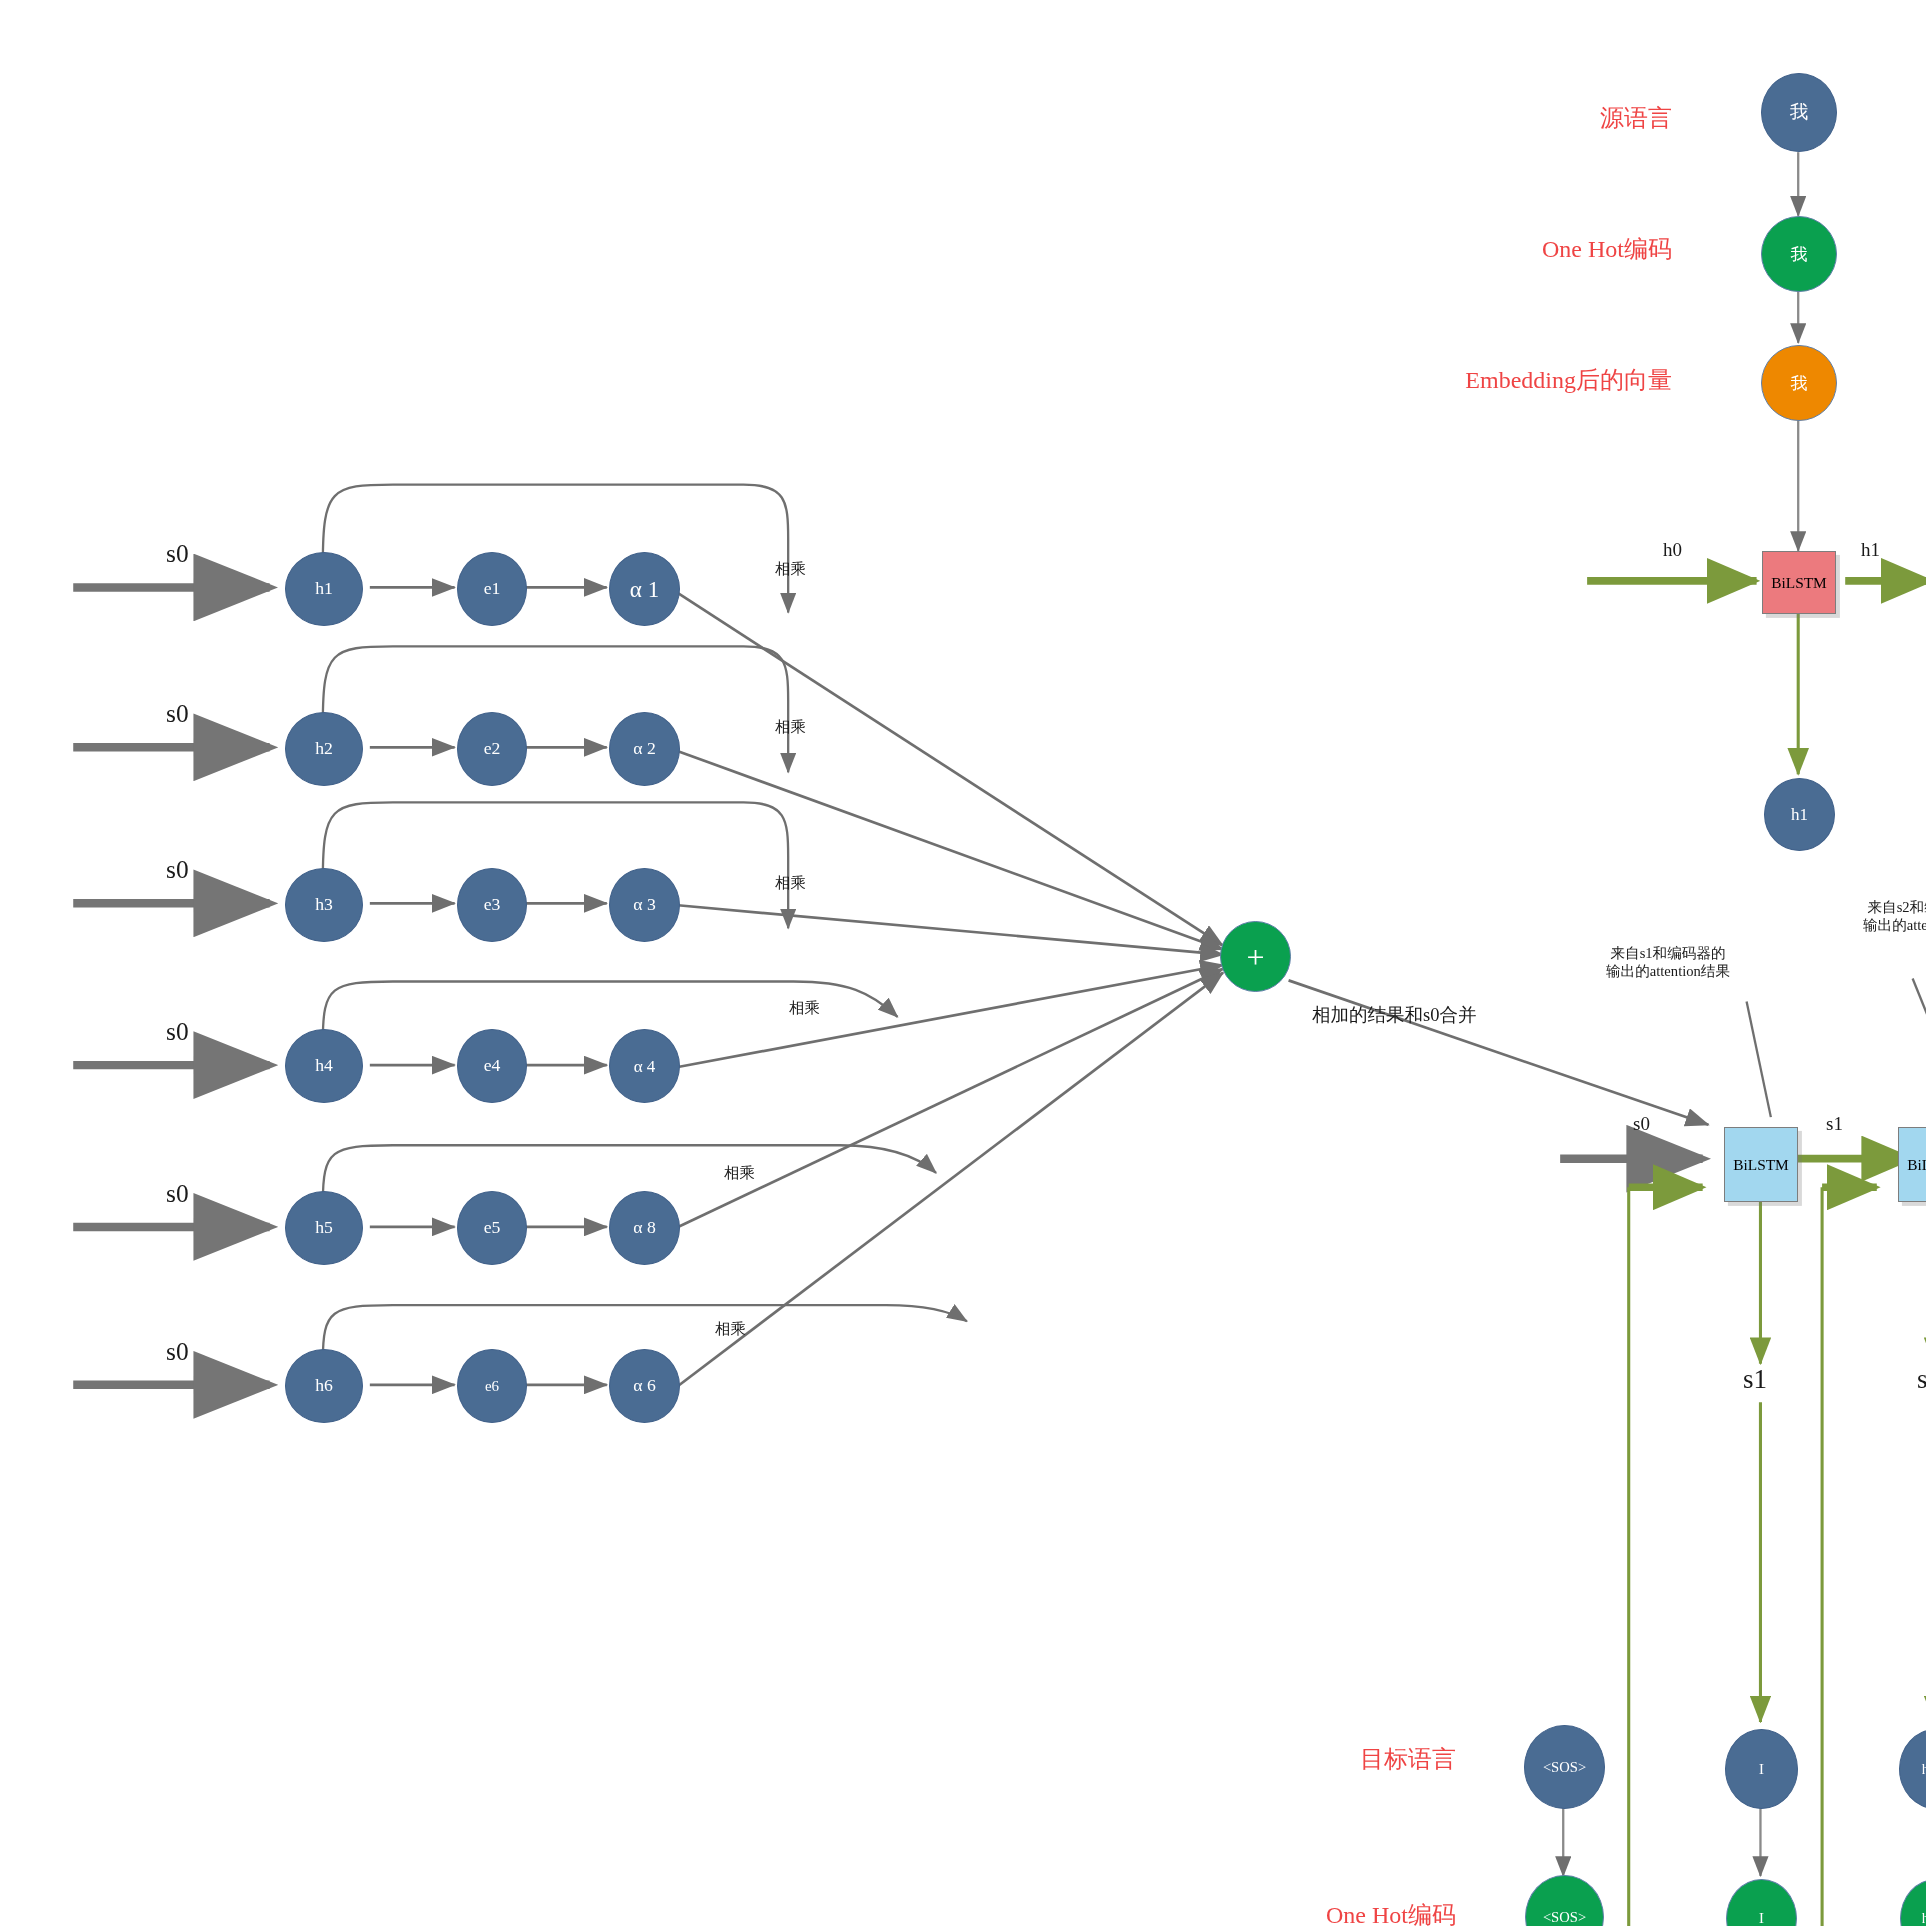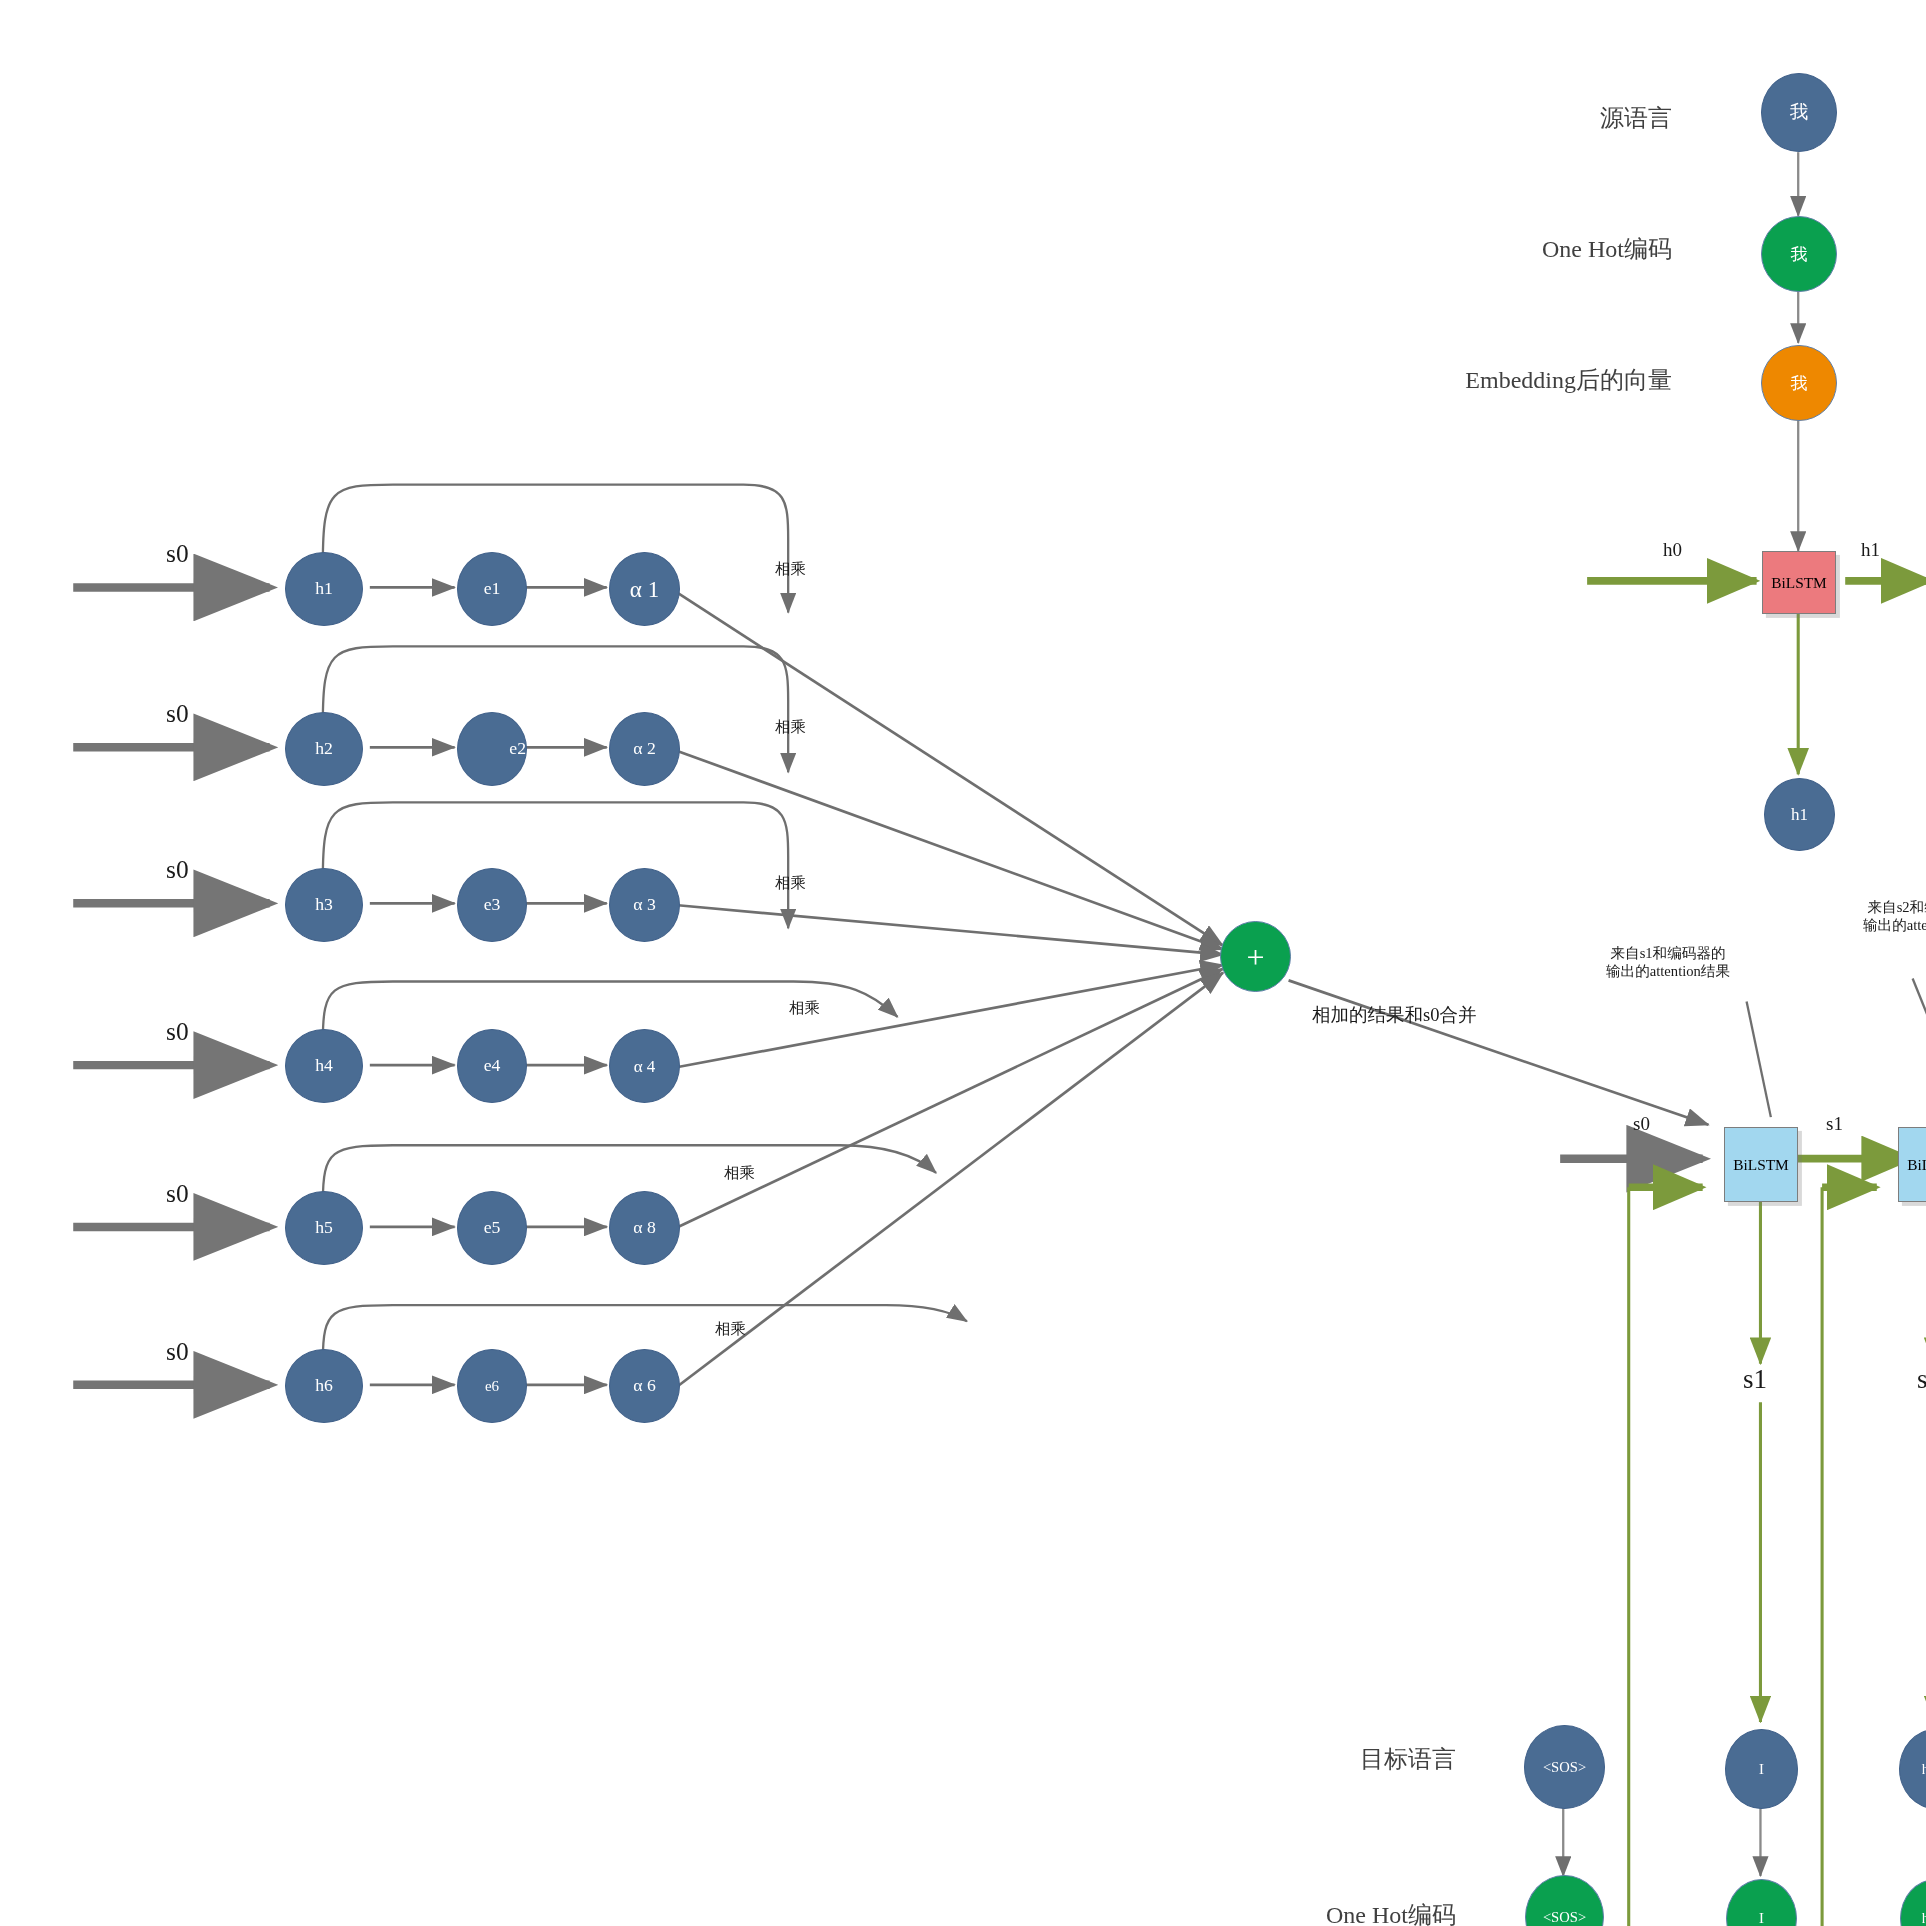--- a/index.html
+++ b/index.html
@@ -8,21 +8,21 @@
   svg.layer{position:absolute;left:0;top:0;width:2883px;height:2277px;overflow:visible;pointer-events:none;}
   .node{position:absolute;display:flex;align-items:center;justify-content:center;border-radius:50%;color:#fff;text-align:center;line-height:1;}
   .node.blue{background:#4a6c93;border:0.8px solid #41618a;}
   .node.green{background:#0aa04f;border:1.2px solid #5f7fa8;}
   .node.orange{background:#ee8800;border:1.2px solid #5f7fa8;}
   .box{position:absolute;display:flex;align-items:center;justify-content:center;color:#000000;
        box-shadow:3.9px 3.9px 0 rgba(120,120,120,.28);}
   .box.red{background:#ec7a7e;border:1.2px solid #7d7d7d;}
   .box.lblue{background:#a2d7ef;border:1.2px solid #7d7d7d;}
   .lbl{position:absolute;color:#1a1a1a;white-space:nowrap;font-family:"Liberation Serif",serif;}
-  .rowlabel{position:absolute;color:#404040;white-space:nowrap;text-align:right;}
+  .rowlabel{position:absolute;color:#ef4444;white-space:nowrap;text-align:right;}
   .ann{position:absolute;color:#1a1a1a;line-height:1.25;text-align:center;white-space:nowrap;}
 </style>
 </head>
 <body>
 
 <div id="stage">
 
   <svg class="layer" viewBox="0 0 7484 5911" width="2883" height="2277">
     <defs>
       <marker id="mGray" markerWidth="10" markerHeight="8" refX="9" refY="4" orient="auto">
@@ -211,21 +211,21 @@
   <div class="node blue" style="left:457px;top:552px;width:68px;height:72px;font-size:17.7px;">
       <span>e1</span>
     </div>
   <div class="node blue" style="left:609px;top:552px;width:69px;height:72px;font-size:23px;">
       <span>α 1</span>
     </div>
 
   <div class="node blue" style="left:285px;top:712px;width:76px;height:72px;font-size:17.7px;font-family:Liberation Serif, serif;">
       <span>h2</span>
     </div>
-  <div class="node blue" style="left:457px;top:712px;width:68px;height:72px;font-size:17.7px;justify-content:flex-end;">
+  <div class="node blue" style="left:457px;top:712px;width:68px;height:72px;font-size:17.7px;">
       <span>e2</span>
     </div>
   <div class="node blue" style="left:609px;top:712px;width:69px;height:72px;font-size:17.7px;">
       <span>α 2</span>
     </div>
 
   <div class="node blue" style="left:285px;top:868px;width:76px;height:72px;font-size:17.7px;">
       <span>h3</span>
     </div>
   <div class="node blue" style="left:457px;top:868px;width:68px;height:72px;font-size:17.7px;">

